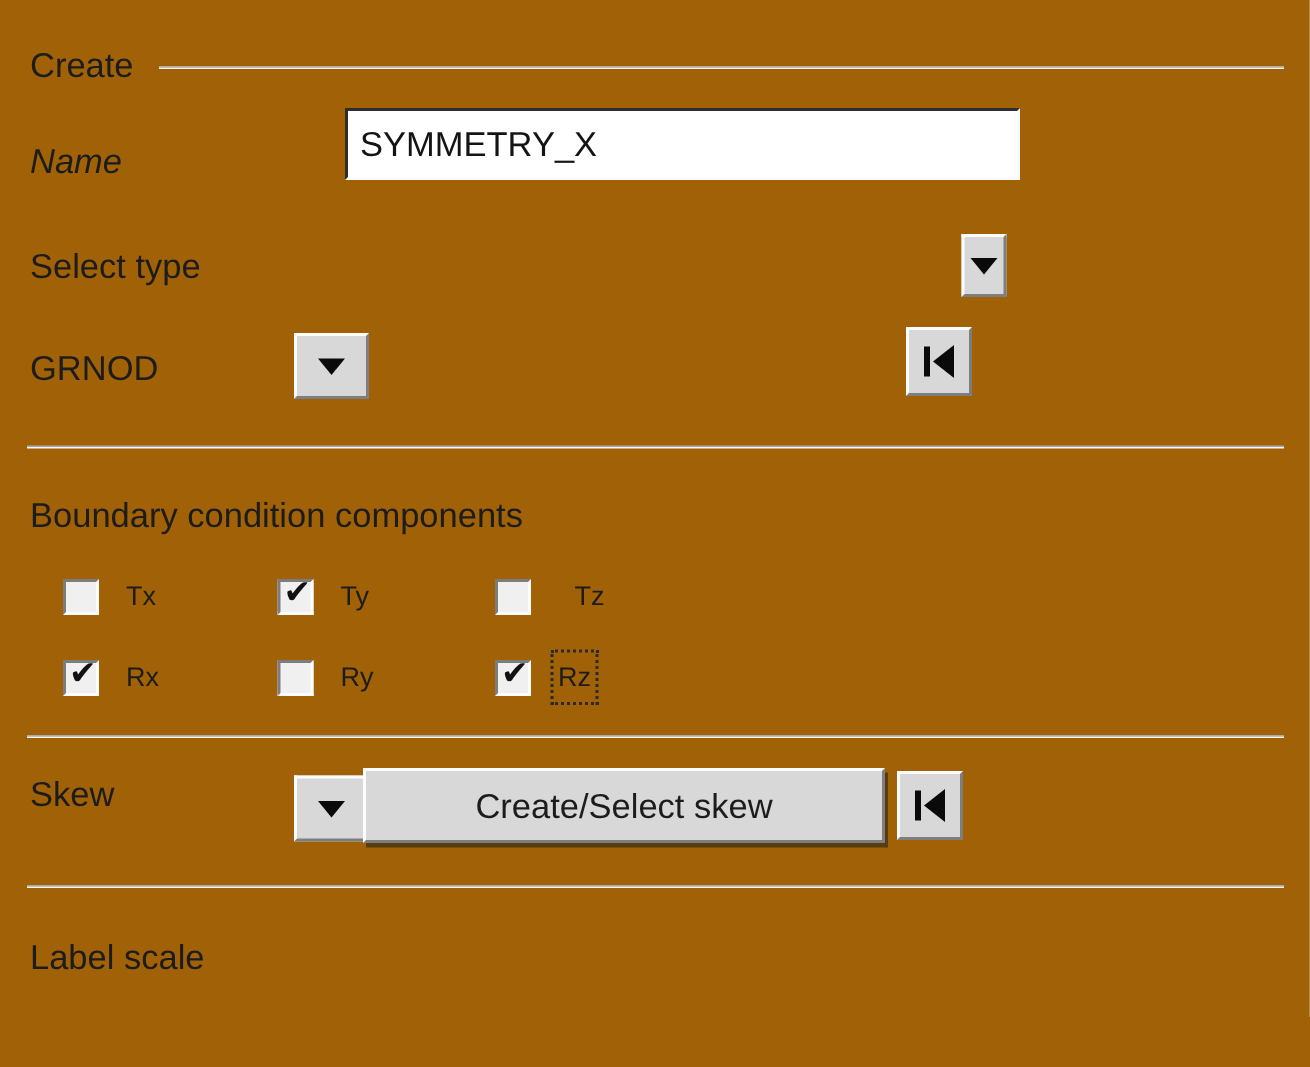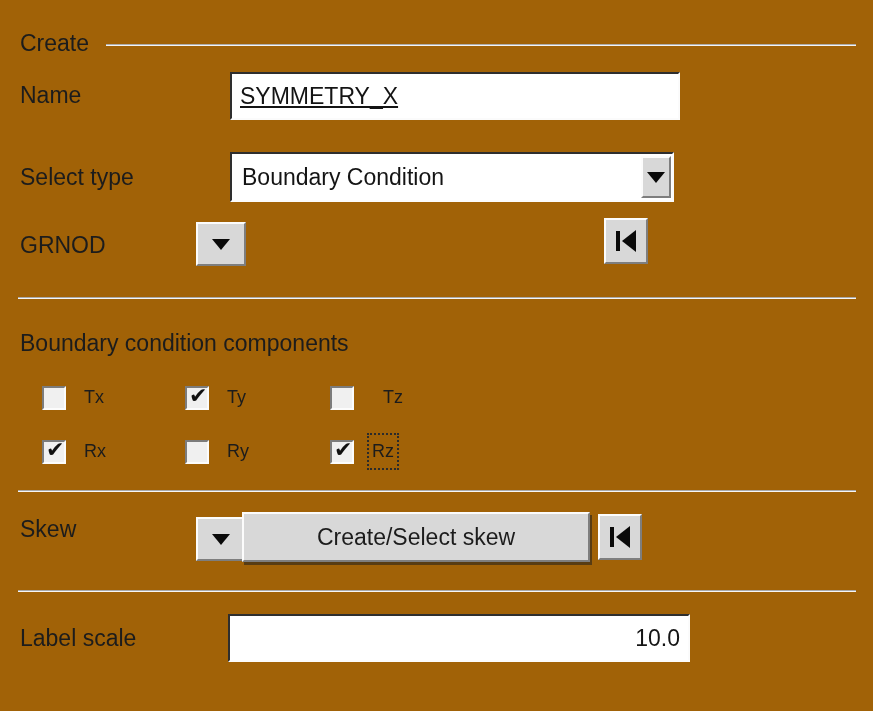--- a/index.html
+++ b/index.html
@@ -188,29 +188,26 @@
   }
 </style>
 </head>
 <body>
 
 <div id="panel">
 
   <div class="abs group-title">Create</div>
   <div class="abs group-rule"></div>
 
-  <div class="abs label" style="left:20px; top:82px;">Name</div>
-  <div class="abs field" style="left:230px; top:72px; width:450px; height:48px;text-decoration:underline;">
+  <div class="abs label" style="left:20px; top:94px;font-style:italic;">Name</div>
+  <div class="abs field" style="left:230px; top:72px; width:450px; height:48px;">
     <span>SYMMETRY_X</span>
   </div>
 
   <div class="abs label" style="left:20px; top:164px;">Select type</div>
-  <div class="abs combo" style="left:230px; top:152px; width:444px; height:50px;">
-    <span class="combo-text">Boundary Condition</span>
-  </div>
   <div class="abs btn" style="left:641px; top:156px; width:30px; height:42px;">
     <span class="tri-down"></span>
   </div>
 
   <div class="abs label" style="left:20px; top:232px;">GRNOD</div>
 
   <div class="abs btn" style="left:196px; top:222px; width:50px; height:44px;">
     <span class="tri-down"></span>
   </div>
 
@@ -283,17 +280,14 @@
   <div class="abs btn" style="left:598px; top:514px; width:44px; height:46px;">
     <span class="skipback">
       <span class="bar"></span>
         <span class="tri-left"></span>
     </span>
   </div>
 
   <div class="abs separator" style="top:590px;"></div>
 
   <div class="abs label" style="left:20px; top:625px;">Label scale</div>
-  <div class="abs field right" style="left:228px; top:614px; width:462px; height:48px;">
-    <span>10.0</span>
-  </div>
 
 </div>
 
 </body></html>

